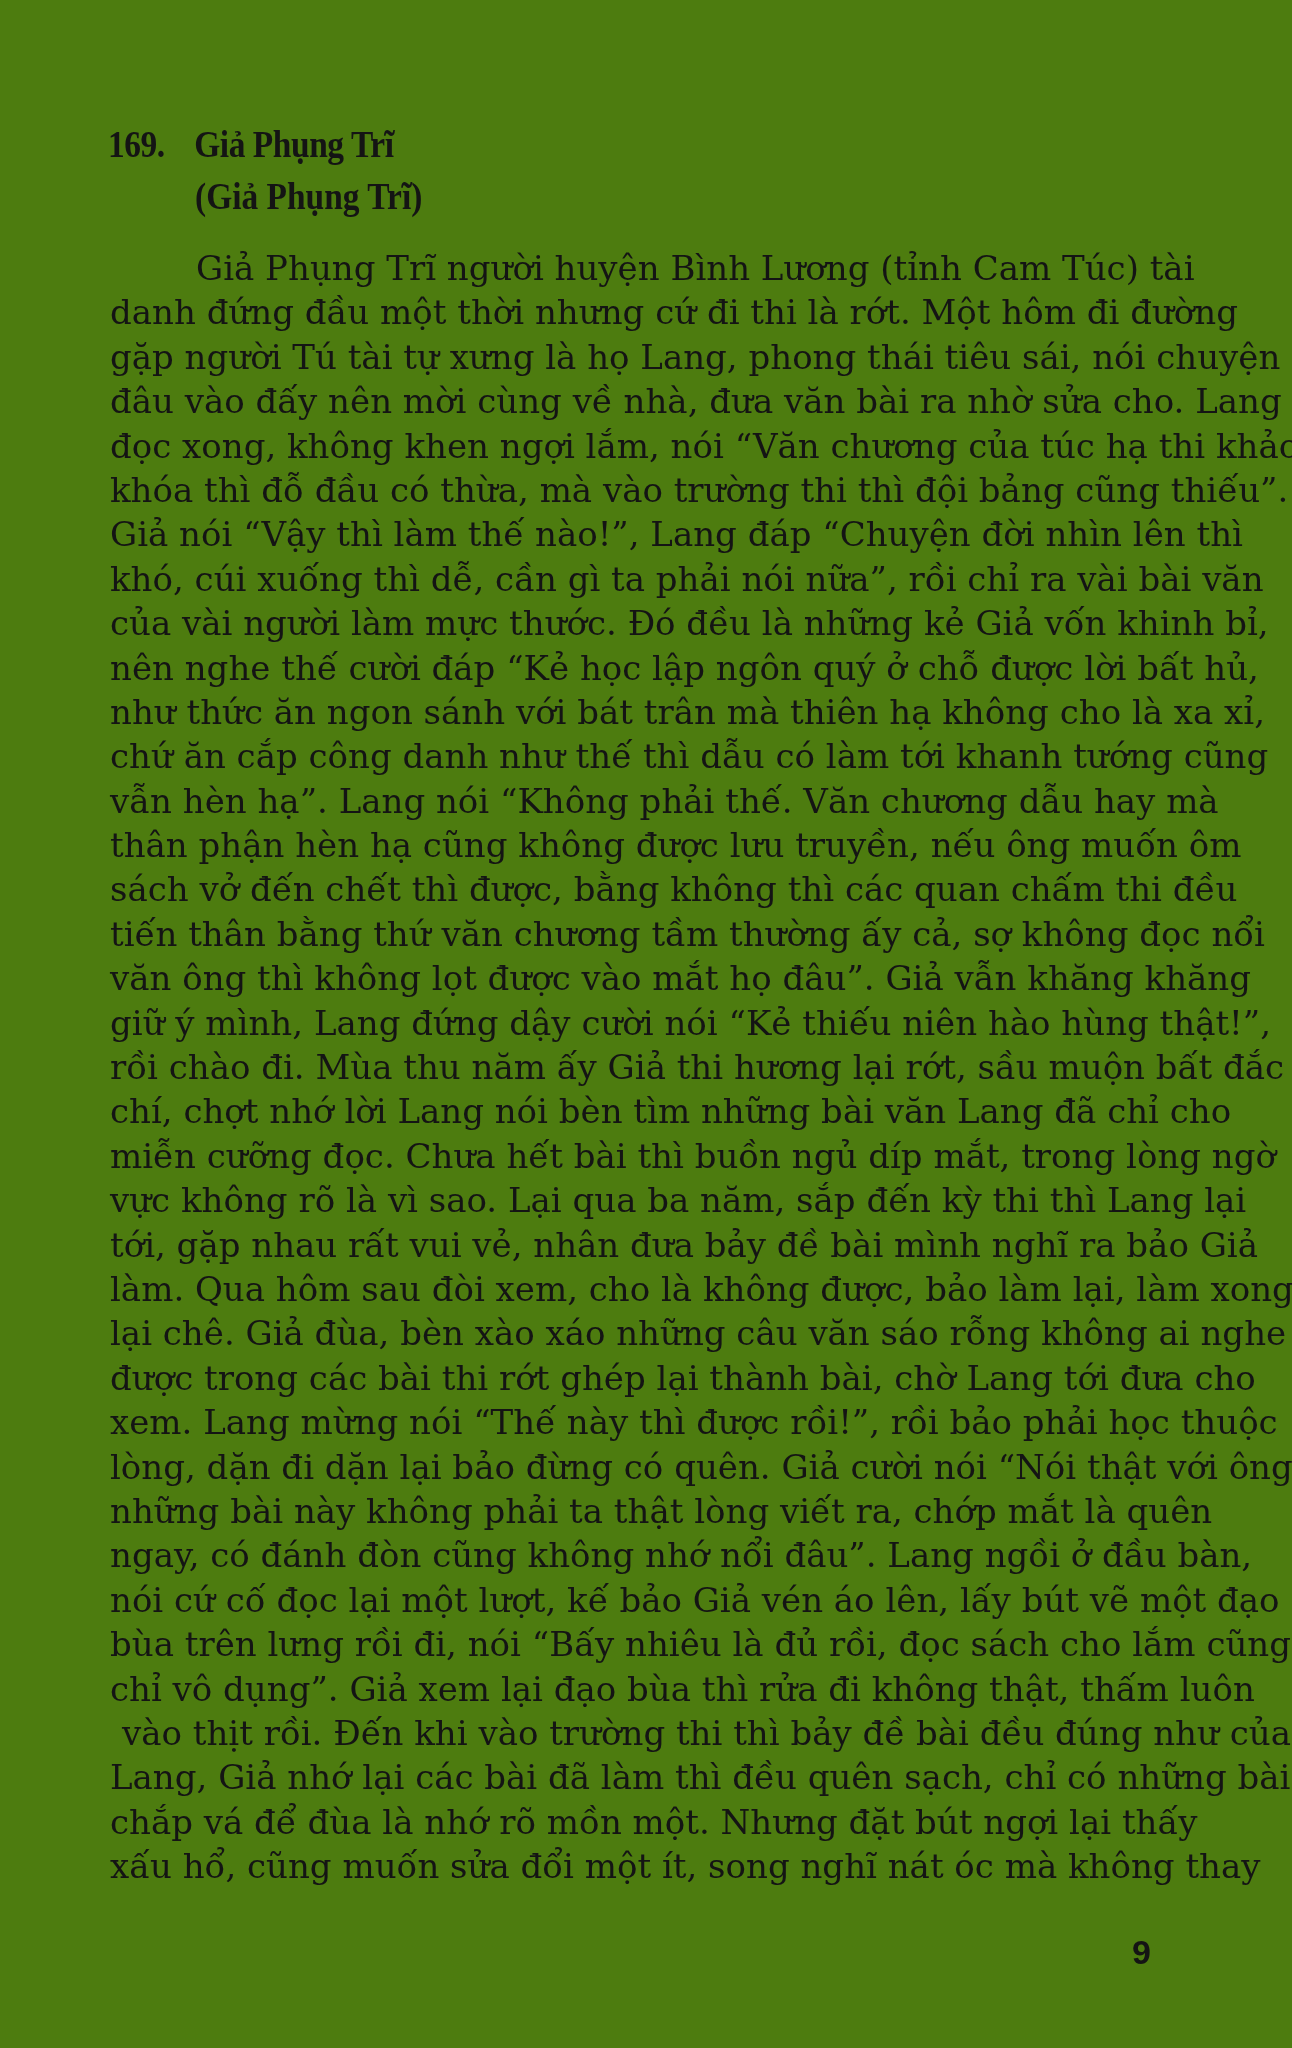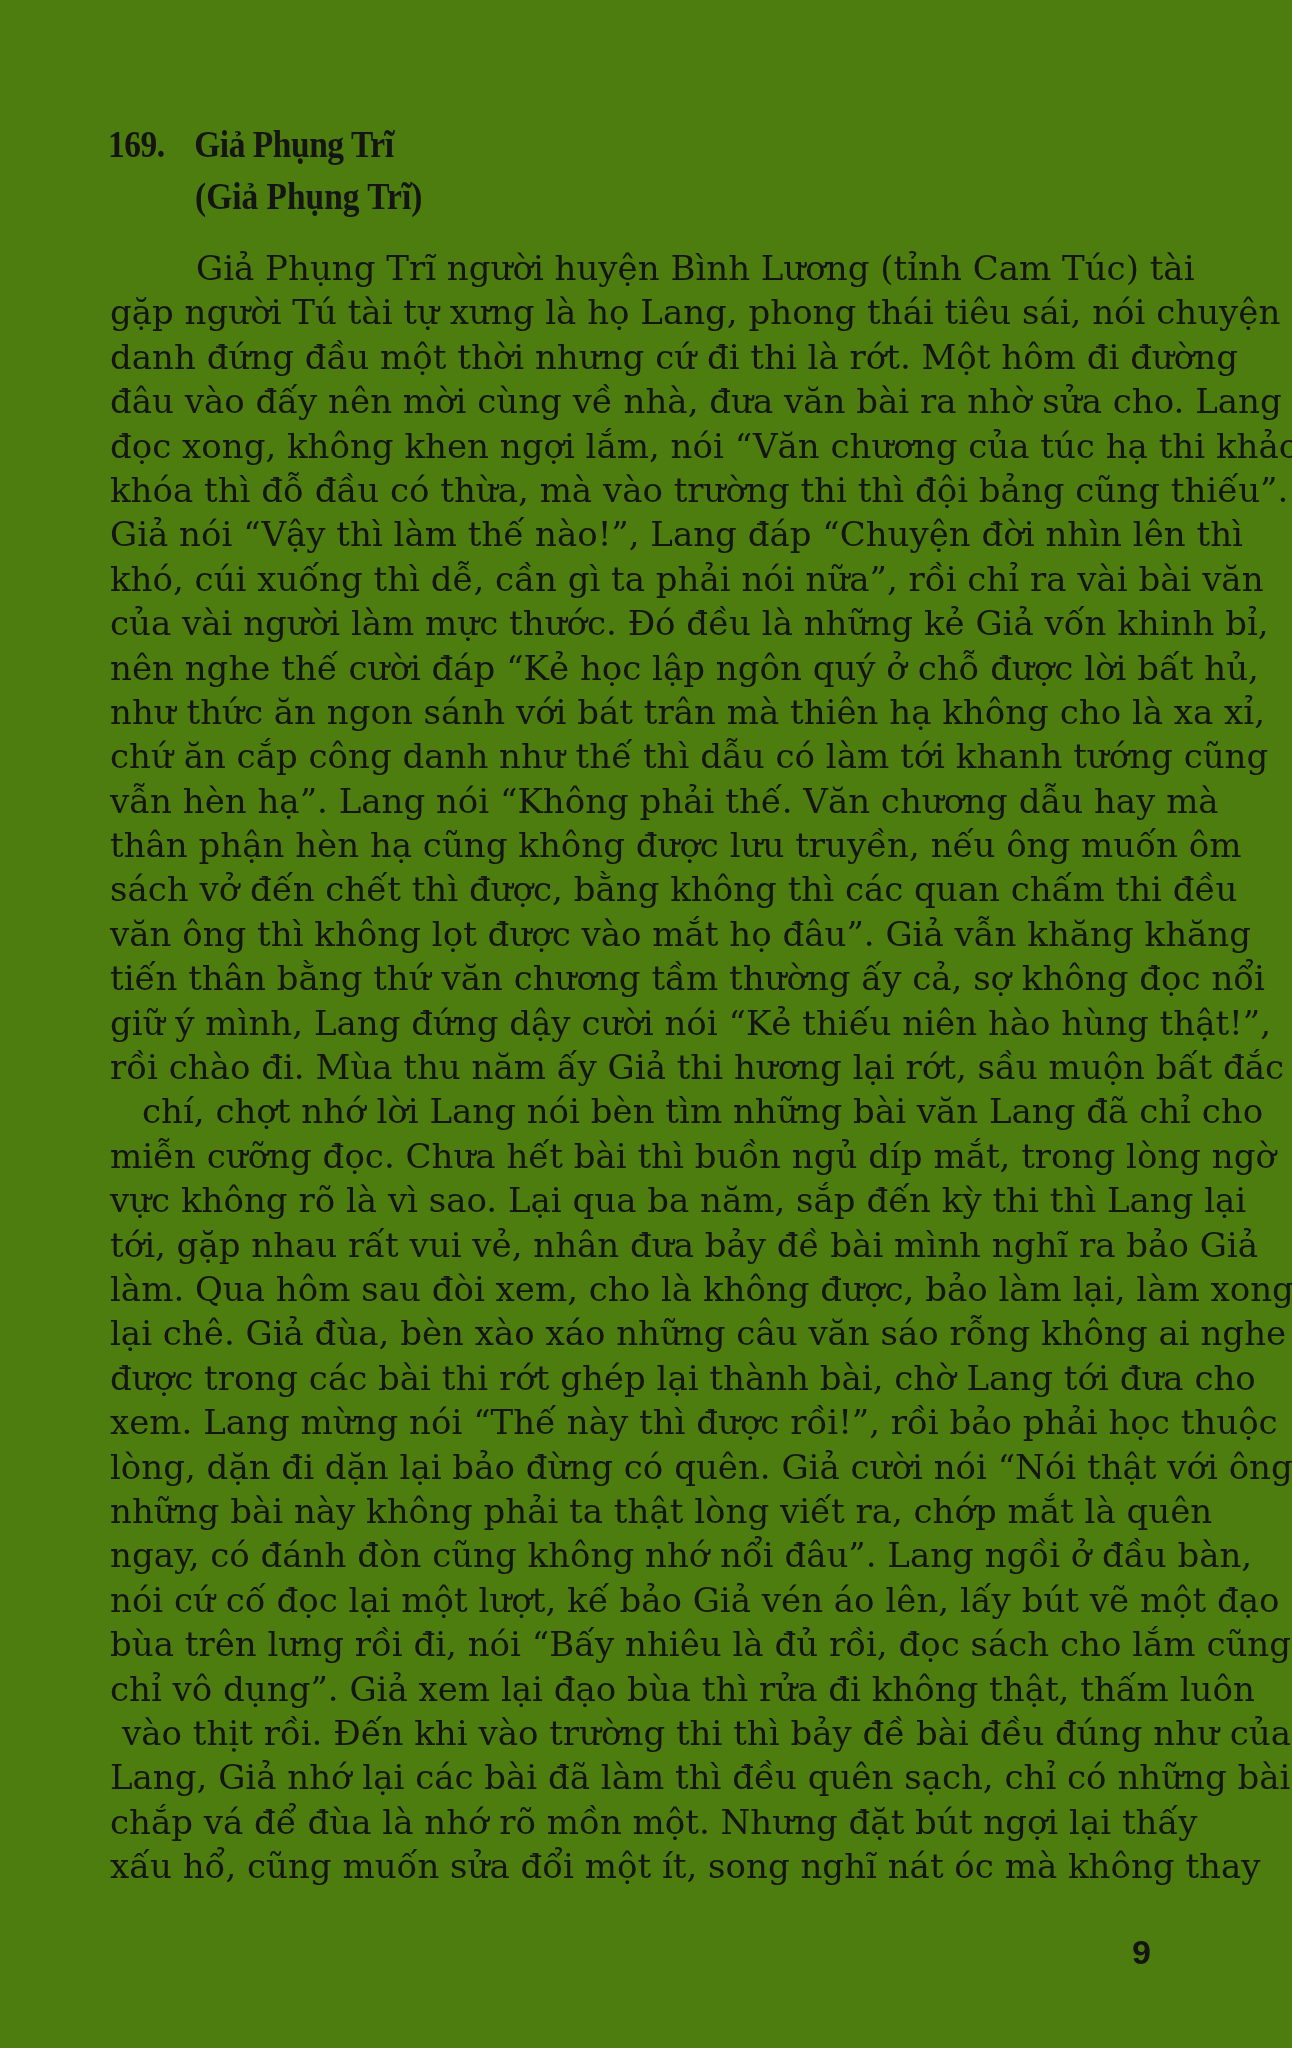--- a/index.html
+++ b/index.html
@@ -19,24 +19,24 @@
 
 <div class="page">
   <div class="title"><span class="num">169.</span><span>Giả Phụng Trĩ</span></div>
   <div class="subtitle">(Giả Phụng Trĩ)</div>
 
   <div class="body" id="body">
       <div class="line first">
         <span style="display: block; text-align-last: justify; width: 956px;">Giả Phụng Trĩ người huyện Bình Lương (tỉnh Cam Túc) tài</span>
       </div>
       <div class="line">
-        <span style="display: block; text-align-last: justify; width: 1042px;">gặp người Tú tài tự xưng là họ Lang, phong thái tiêu sái, nói chuyện</span>
+        <span style="display: block; text-align-last: justify; width: 1042px;">danh đứng đầu một thời nhưng cứ đi thi là rớt. Một hôm đi đường</span>
       </div>
       <div class="line">
-        <span style="display: block; text-align-last: justify; width: 1042px;">danh đứng đầu một thời nhưng cứ đi thi là rớt. Một hôm đi đường</span>
+        <span style="display: block; text-align-last: justify; width: 1042px;">gặp người Tú tài tự xưng là họ Lang, phong thái tiêu sái, nói chuyện</span>
       </div>
       <div class="line">
         <span style="display: block; text-align-last: justify; width: 1042px;">đâu vào đấy nên mời cùng về nhà, đưa văn bài ra nhờ sửa cho. Lang</span>
       </div>
       <div class="line">
         <span style="display: block; text-align-last: justify; width: 1042px;">đọc xong, không khen ngợi lắm, nói “Văn chương của túc hạ thi khảo</span>
       </div>
       <div class="line">
         <span style="display: block; text-align-last: justify; width: 1042px;">khóa thì đỗ đầu có thừa, mà vào trường thi thì đội bảng cũng thiếu”.</span>
       </div>
@@ -61,33 +61,33 @@
       <div class="line">
         <span style="display: block; text-align-last: justify; width: 1042px;">vẫn hèn hạ”. Lang nói “Không phải thế. Văn chương dẫu hay mà</span>
       </div>
       <div class="line">
         <span style="display: block; text-align-last: justify; width: 1042px;">thân phận hèn hạ cũng không được lưu truyền, nếu ông muốn ôm</span>
       </div>
       <div class="line">
         <span style="display: block; text-align-last: justify; width: 1042px;">sách vở đến chết thì được, bằng không thì các quan chấm thi đều</span>
       </div>
       <div class="line">
-        <span style="display: block; text-align-last: justify; width: 1042px;">văn ông thì không lọt được vào mắt họ đâu”. Giả vẫn khăng khăng</span>
+        <span style="display: block; text-align-last: justify; width: 1042px;">tiến thân bằng thứ văn chương tầm thường ấy cả, sợ không đọc nổi</span>
       </div>
       <div class="line">
-        <span style="display: block; text-align-last: justify; width: 1042px;">tiến thân bằng thứ văn chương tầm thường ấy cả, sợ không đọc nổi</span>
+        <span style="display: block; text-align-last: justify; width: 1042px;">văn ông thì không lọt được vào mắt họ đâu”. Giả vẫn khăng khăng</span>
       </div>
       <div class="line">
         <span style="display: block; text-align-last: justify; width: 1042px;">giữ ý mình, Lang đứng dậy cười nói “Kẻ thiếu niên hào hùng thật!”,</span>
       </div>
       <div class="line">
         <span style="display: block; text-align-last: justify; width: 1042px;">rồi chào đi. Mùa thu năm ấy Giả thi hương lại rớt, sầu muộn bất đắc</span>
       </div>
       <div class="line">
-        <span style="display: block; text-align-last: justify; width: 1042px; margin-left: 32px;">chí, chợt nhớ lời Lang nói bèn tìm những bài văn Lang đã chỉ cho</span>
+        <span style="display: block; text-align-last: justify; width: 1042px;">chí, chợt nhớ lời Lang nói bèn tìm những bài văn Lang đã chỉ cho</span>
       </div>
       <div class="line">
         <span style="display: block; text-align-last: justify; width: 1042px;">miễn cưỡng đọc. Chưa hết bài thì buồn ngủ díp mắt, trong lòng ngờ</span>
       </div>
       <div class="line">
         <span style="display: block; text-align-last: justify; width: 1042px;">vực không rõ là vì sao. Lại qua ba năm, sắp đến kỳ thi thì Lang lại</span>
       </div>
       <div class="line">
         <span style="display: block; text-align-last: justify; width: 1042px;">tới, gặp nhau rất vui vẻ, nhân đưa bảy đề bài mình nghĩ ra bảo Giả</span>
       </div>

